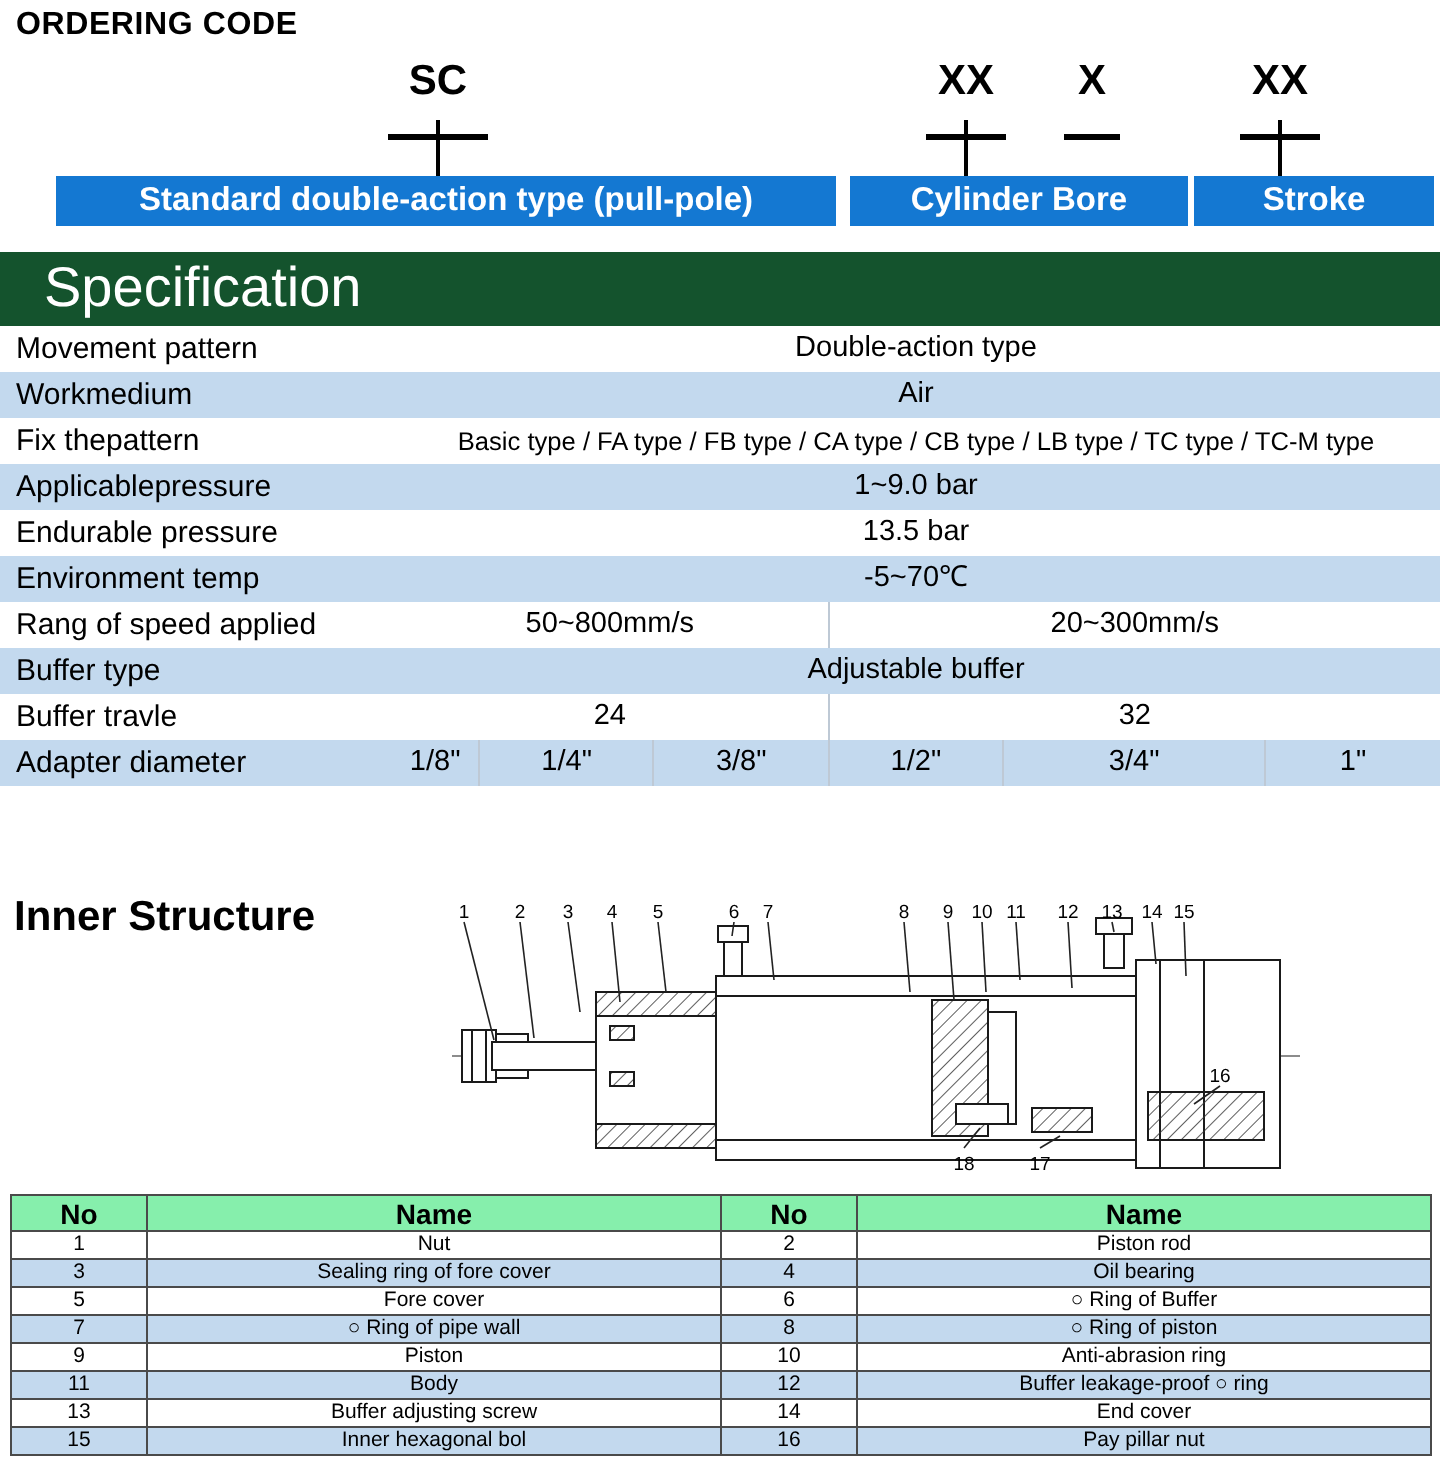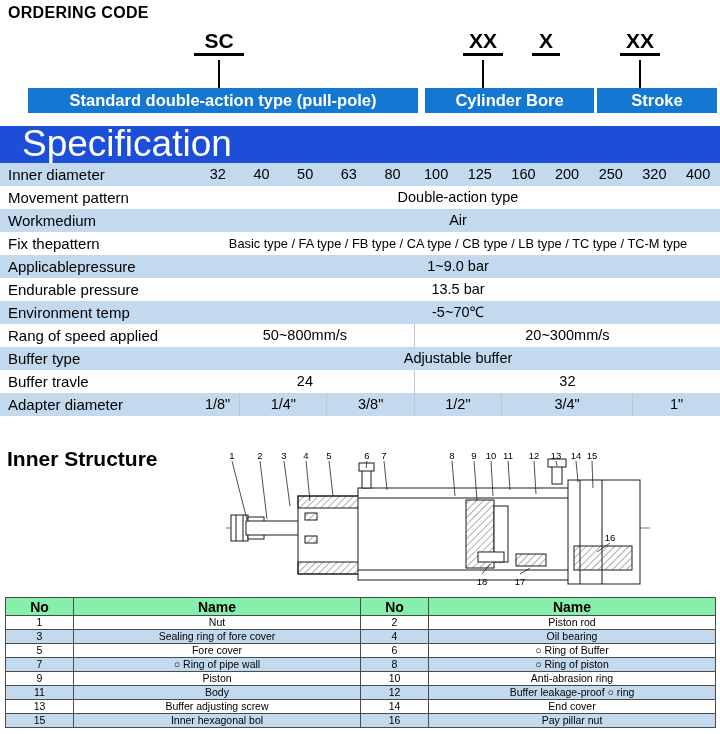--- a/index.html
+++ b/index.html
@@ -3,36 +3,36 @@
 <meta charset="utf-8">
 <style>
   * { margin:0; padding:0; box-sizing:border-box; }
   html,body { background:#fff; }
   body { font-family:"Liberation Sans", sans-serif; color:#000; }
   .page { position:relative; width:720px; height:734px; background:#fff; overflow:hidden; }
 
   
   .ord-title { position:absolute; top:4px; left:8px; font-size:16px; font-weight:bold; letter-spacing:.3px; }
   .code { position:absolute; top:29px; font-size:21px; font-weight:bold; text-align:center;
-          border-bottom:3px solid #000; padding-bottom:0; }
+          border-bottom:3px solid #000; padding-bottom:14px; }
   .code-sc  { left:194px; width:50px; }
   .code-xx1 { left:463px; width:40px; }
   .code-x   { left:532px; width:28px; }
   .code-xx2 { left:620px; width:40px; }
   .vline { position:absolute; width:2px; background:#000; top:60px; height:28px; }
   .vl1 { left:218px; } .vl2 { left:482px; } .vl3 { left:639px; }
   .bluebox { position:absolute; top:88px; height:25px; background:#1478d2; color:#fff;
              font-weight:bold; font-size:16.5px; text-align:center; line-height:25px; white-space:nowrap; }
   .bb1 { left:28px;  width:390px; }
   .bb2 { left:425px; width:169px; }
   .bb3 { left:597px; width:120px; }
 
   
-  .spec-header { position:absolute; top:126px; left:0; width:720px; height:37px; background:#1d4ed8;
-                 color:#fff; font-size:37px; line-height:36px; padding-left:22px; }
+  .spec-header { position:absolute; top:126px; left:0; width:720px; height:37px; background:#14532d;
+                 color:#fff; font-size:28px; line-height:36px; padding-left:22px; }
   #spec-table { position:absolute; top:163px; left:0; width:720px; border-collapse:collapse; table-layout:fixed; }
   #spec-table td { height:23px; line-height:23px; font-size:14.5px; text-align:center; padding:0; white-space:nowrap; overflow:hidden; }
   #spec-table td.lbl { text-align:left; padding-left:8px; font-size:15px; }
   #spec-table tr.blue { background:#c3d9ee; }
   #spec-table td.div { border-left:1px solid rgba(70,100,135,.35); }
 
   .note { position:absolute; top:422px; left:8px; font-size:15.5px; }
 
   
   .is-title { position:absolute; top:447px; left:7px; font-size:21px; font-weight:bold; }
@@ -78,35 +78,20 @@
         <col>
         <col>
         <col>
         <col>
         <col>
         <col>
         <col>
         <col>
     </colgroup>
     <tbody id="spec-body">
-        <tr class="blue">
-          <td class="lbl">Inner diameter</td>
-          <td colspan="1" class="val">32</td>
-          <td colspan="1" class="val">40</td>
-          <td colspan="1" class="val">50</td>
-          <td colspan="1" class="val">63</td>
-          <td colspan="1" class="val">80</td>
-          <td colspan="1" class="val">100</td>
-          <td colspan="1" class="val">125</td>
-          <td colspan="1" class="val">160</td>
-          <td colspan="1" class="val">200</td>
-          <td colspan="1" class="val">250</td>
-          <td colspan="1" class="val">320</td>
-          <td colspan="1" class="val">400</td>
-        </tr>
         <tr>
           <td class="lbl">Movement pattern</td>
           <td colspan="12" class="val">Double-action type</td>
         </tr>
         <tr class="blue">
           <td class="lbl">Workmedium</td>
           <td colspan="12" class="val">Air</td>
         </tr>
         <tr>
           <td class="lbl">Fix thepattern</td>

